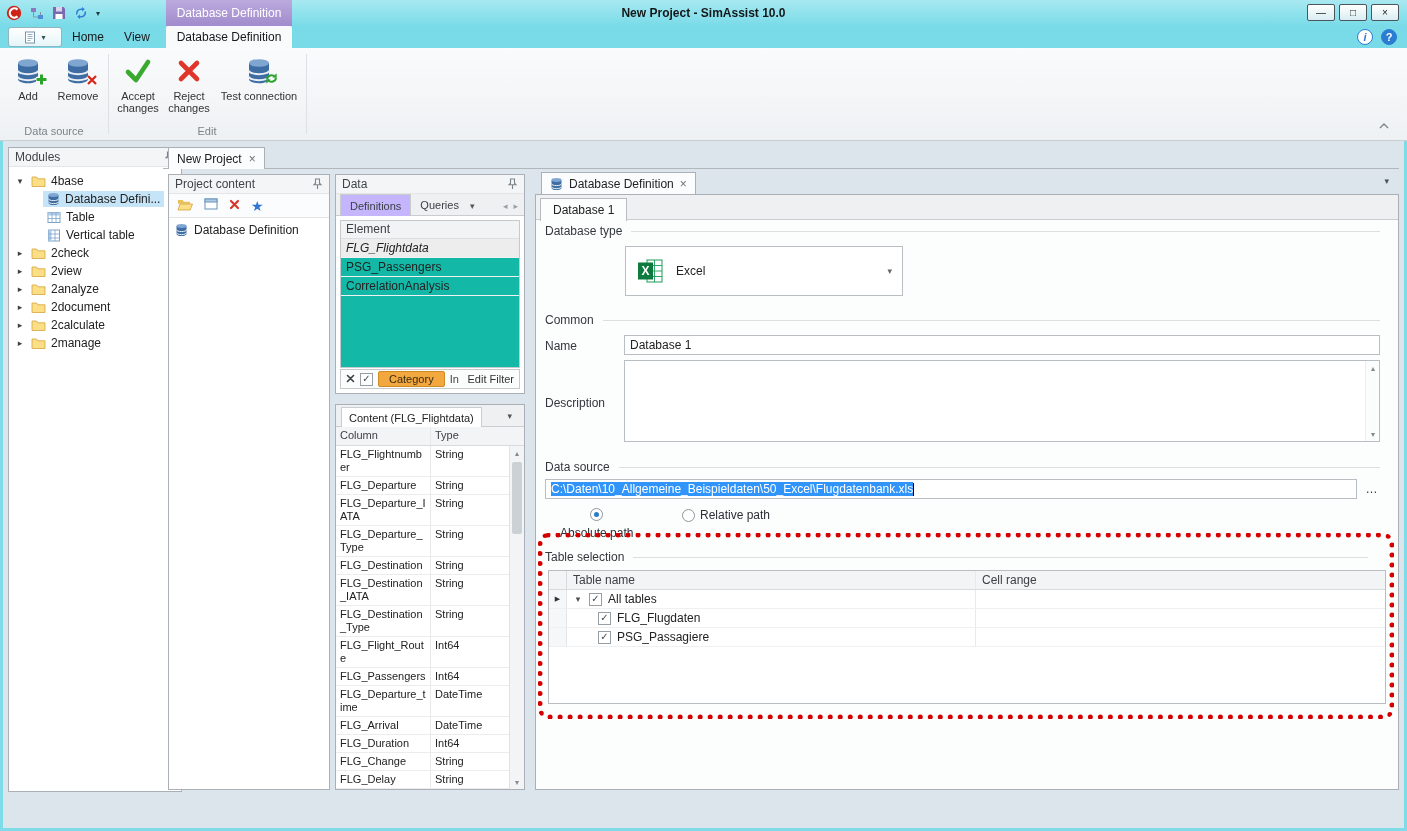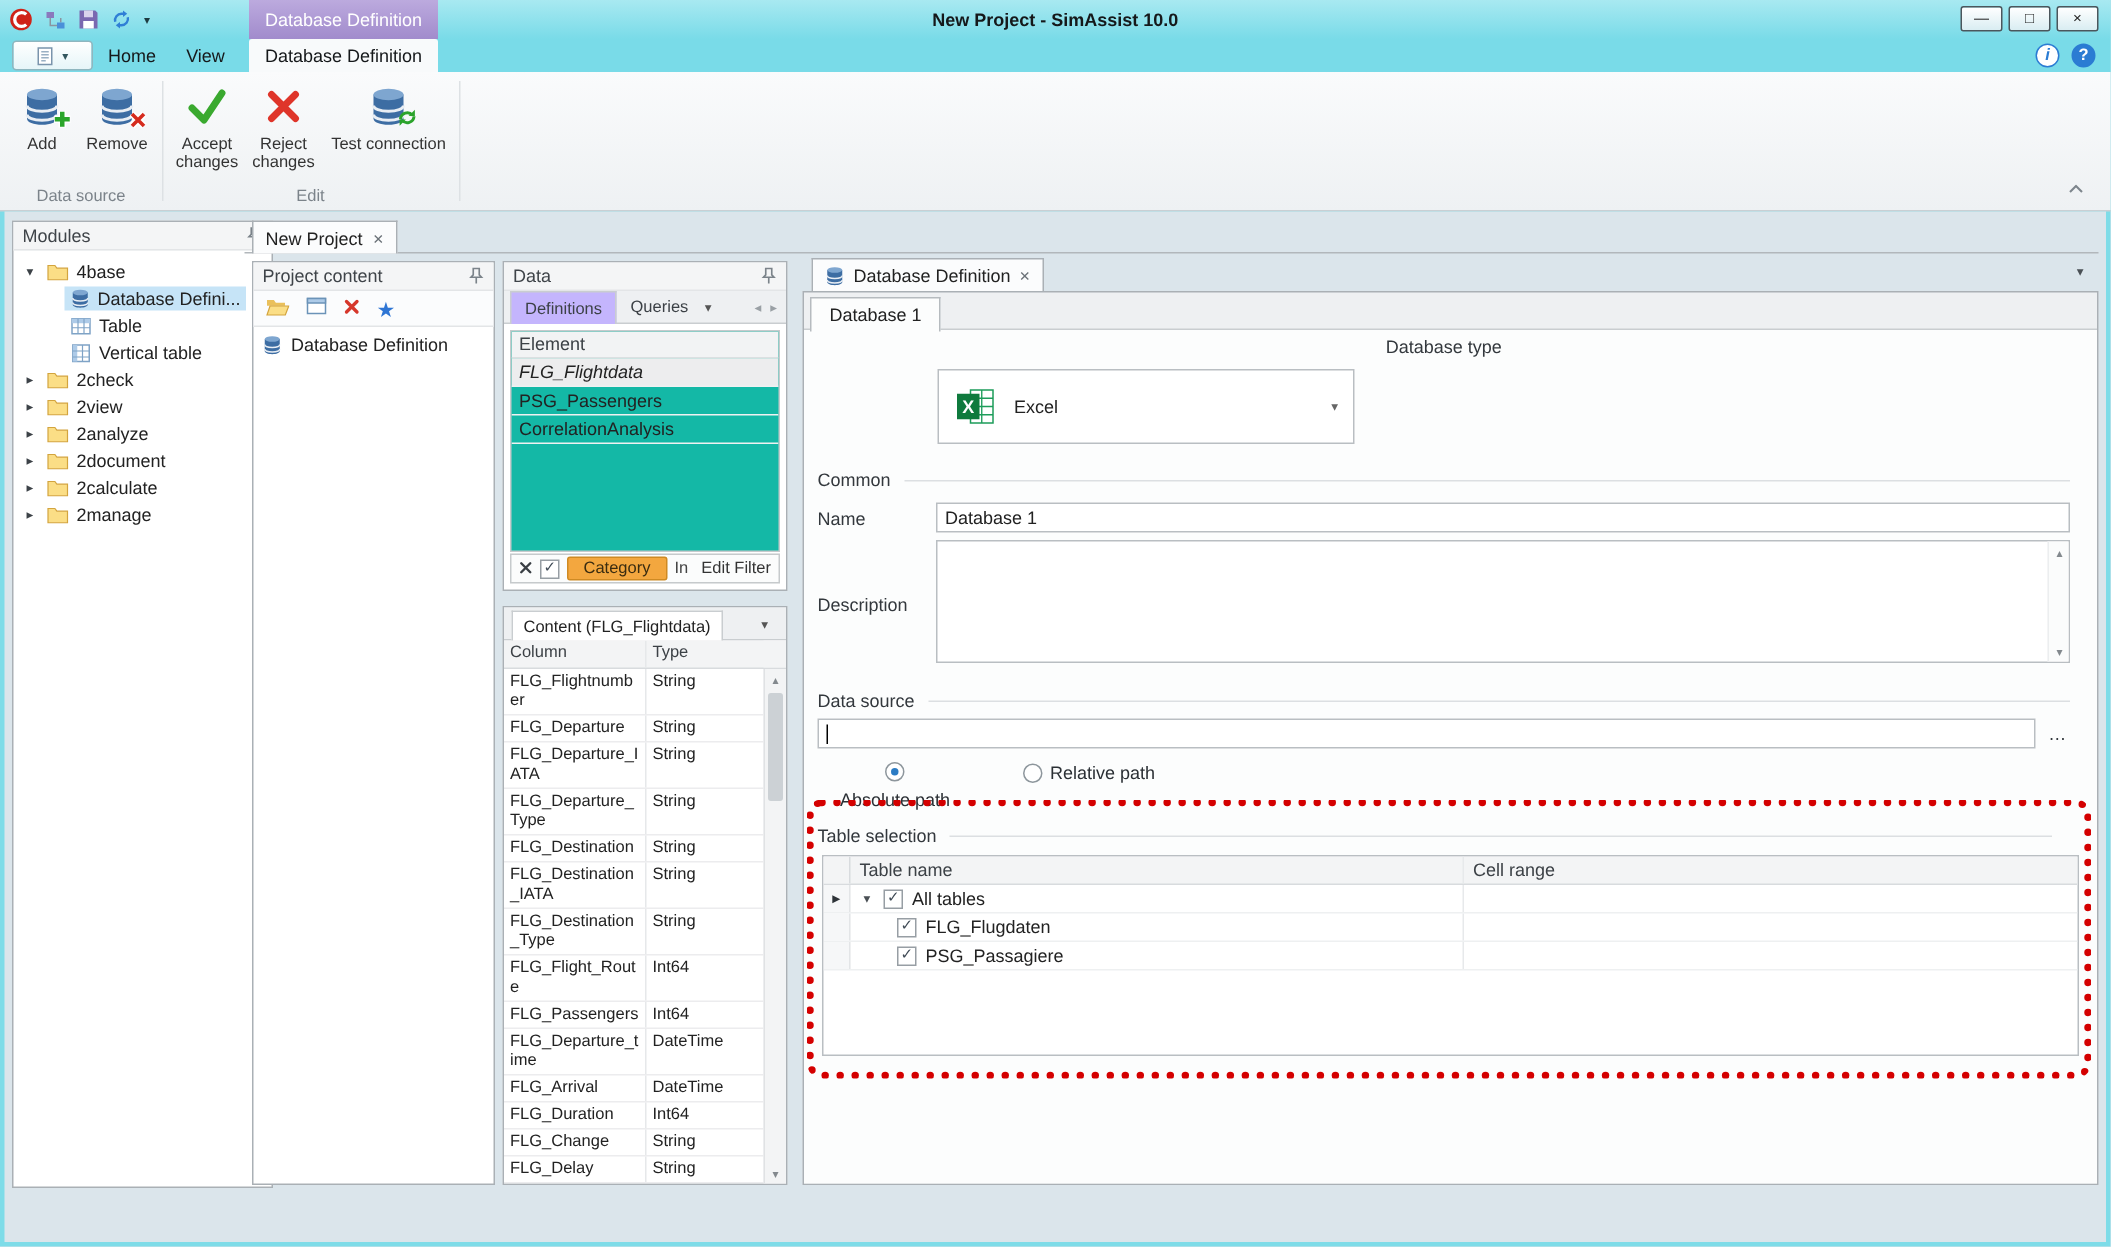--- a/index.html
+++ b/index.html
@@ -530,21 +530,21 @@
         <span class="tclose">×</span>
       </div>
       <span class="ecaret">▾</span>
     </div>
     <div class="ebody">
       <div class="subtabs">
         <div class="subtab">Database 1</div>
       </div>
       <div class="econtent">
 
-        <div class="ghead" style="top:4px;flex-direction:column;">
+        <div class="ghead" style="top:4px;">
           <span>Database type</span>
             <span class="line"></span>
         </div>
         <div class="combo">
           <svg width="28" height="26" viewBox="0 0 28 26">
               <rect x="11" y="2" width="15" height="22" fill="#fff" stroke="#1d9c5a" stroke-width="1"></rect>
               <path d="M11 7.5h15M11 13h15M11 18.5h15M18.5 2v22" stroke="#1d9c5a" stroke-width=".9"></path>
               <rect x="2" y="4.5" width="15" height="17" fill="#0f7a3d"></rect>
               <text x="9.5" y="17" text-anchor="middle" font-size="12" font-weight="bold" fill="#fff">X</text>
             </svg>
@@ -564,21 +564,21 @@
             <span class="vs-arrow" style="top:0;">▴</span>
             <span class="vs-arrow" style="bottom:0;">▾</span>
           </div>
         </div>
 
         <div class="ghead" style="top:240px;">
           <span>Data source</span>
             <span class="line"></span>
         </div>
         <div class="tbx" style="left:9px;top:259px;width:812px;height:20px;white-space:nowrap;overflow:hidden;">
-          <span class="caret-line"></span>
+          <span class="selflood">C:\Daten\10_Allgemeine_Beispieldaten\50_Excel\Flugdatenbank.xls</span><span class="caret-line"></span>
         </div>
         <span class="browse">…</span>
         <label class="radio" style="left:24px;top:288px;flex-direction:column;">
           <span class="rdot sel"></span>
           <span>Absolute path</span>
         </label>
         <label class="radio" style="left:146px;top:288px;">
           <span class="rdot"></span>
           <span>Relative path</span>
         </label>

